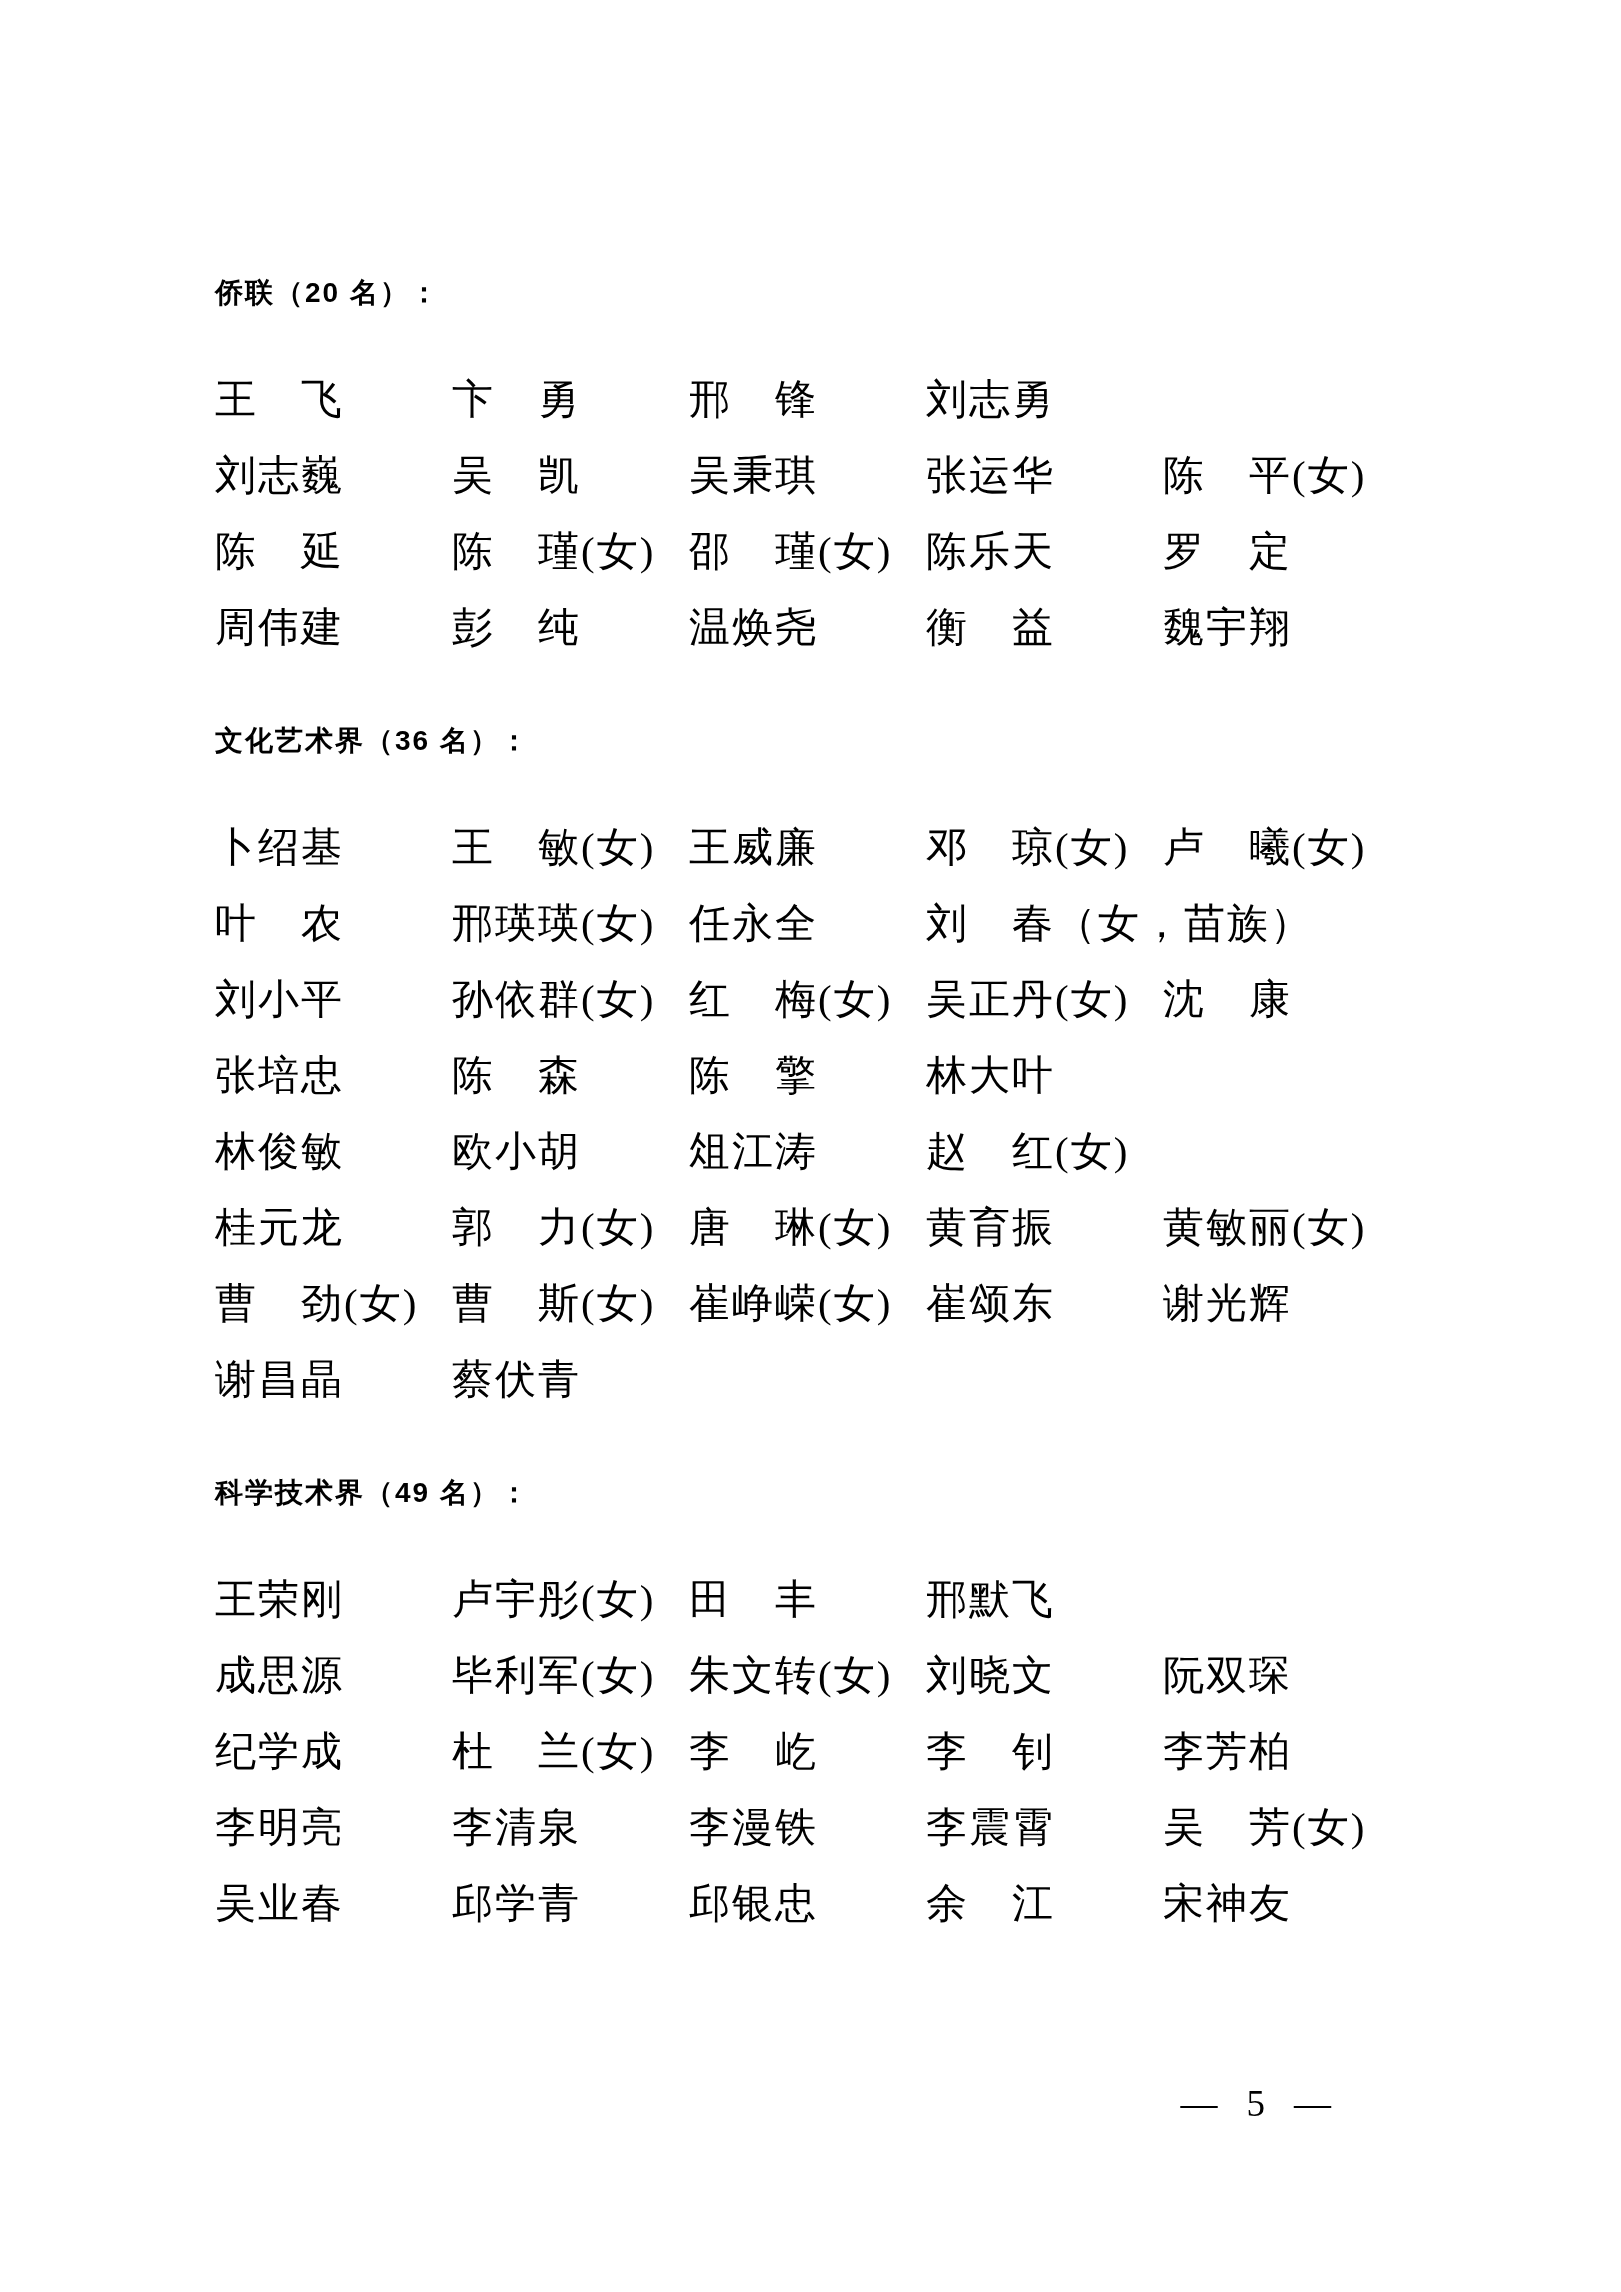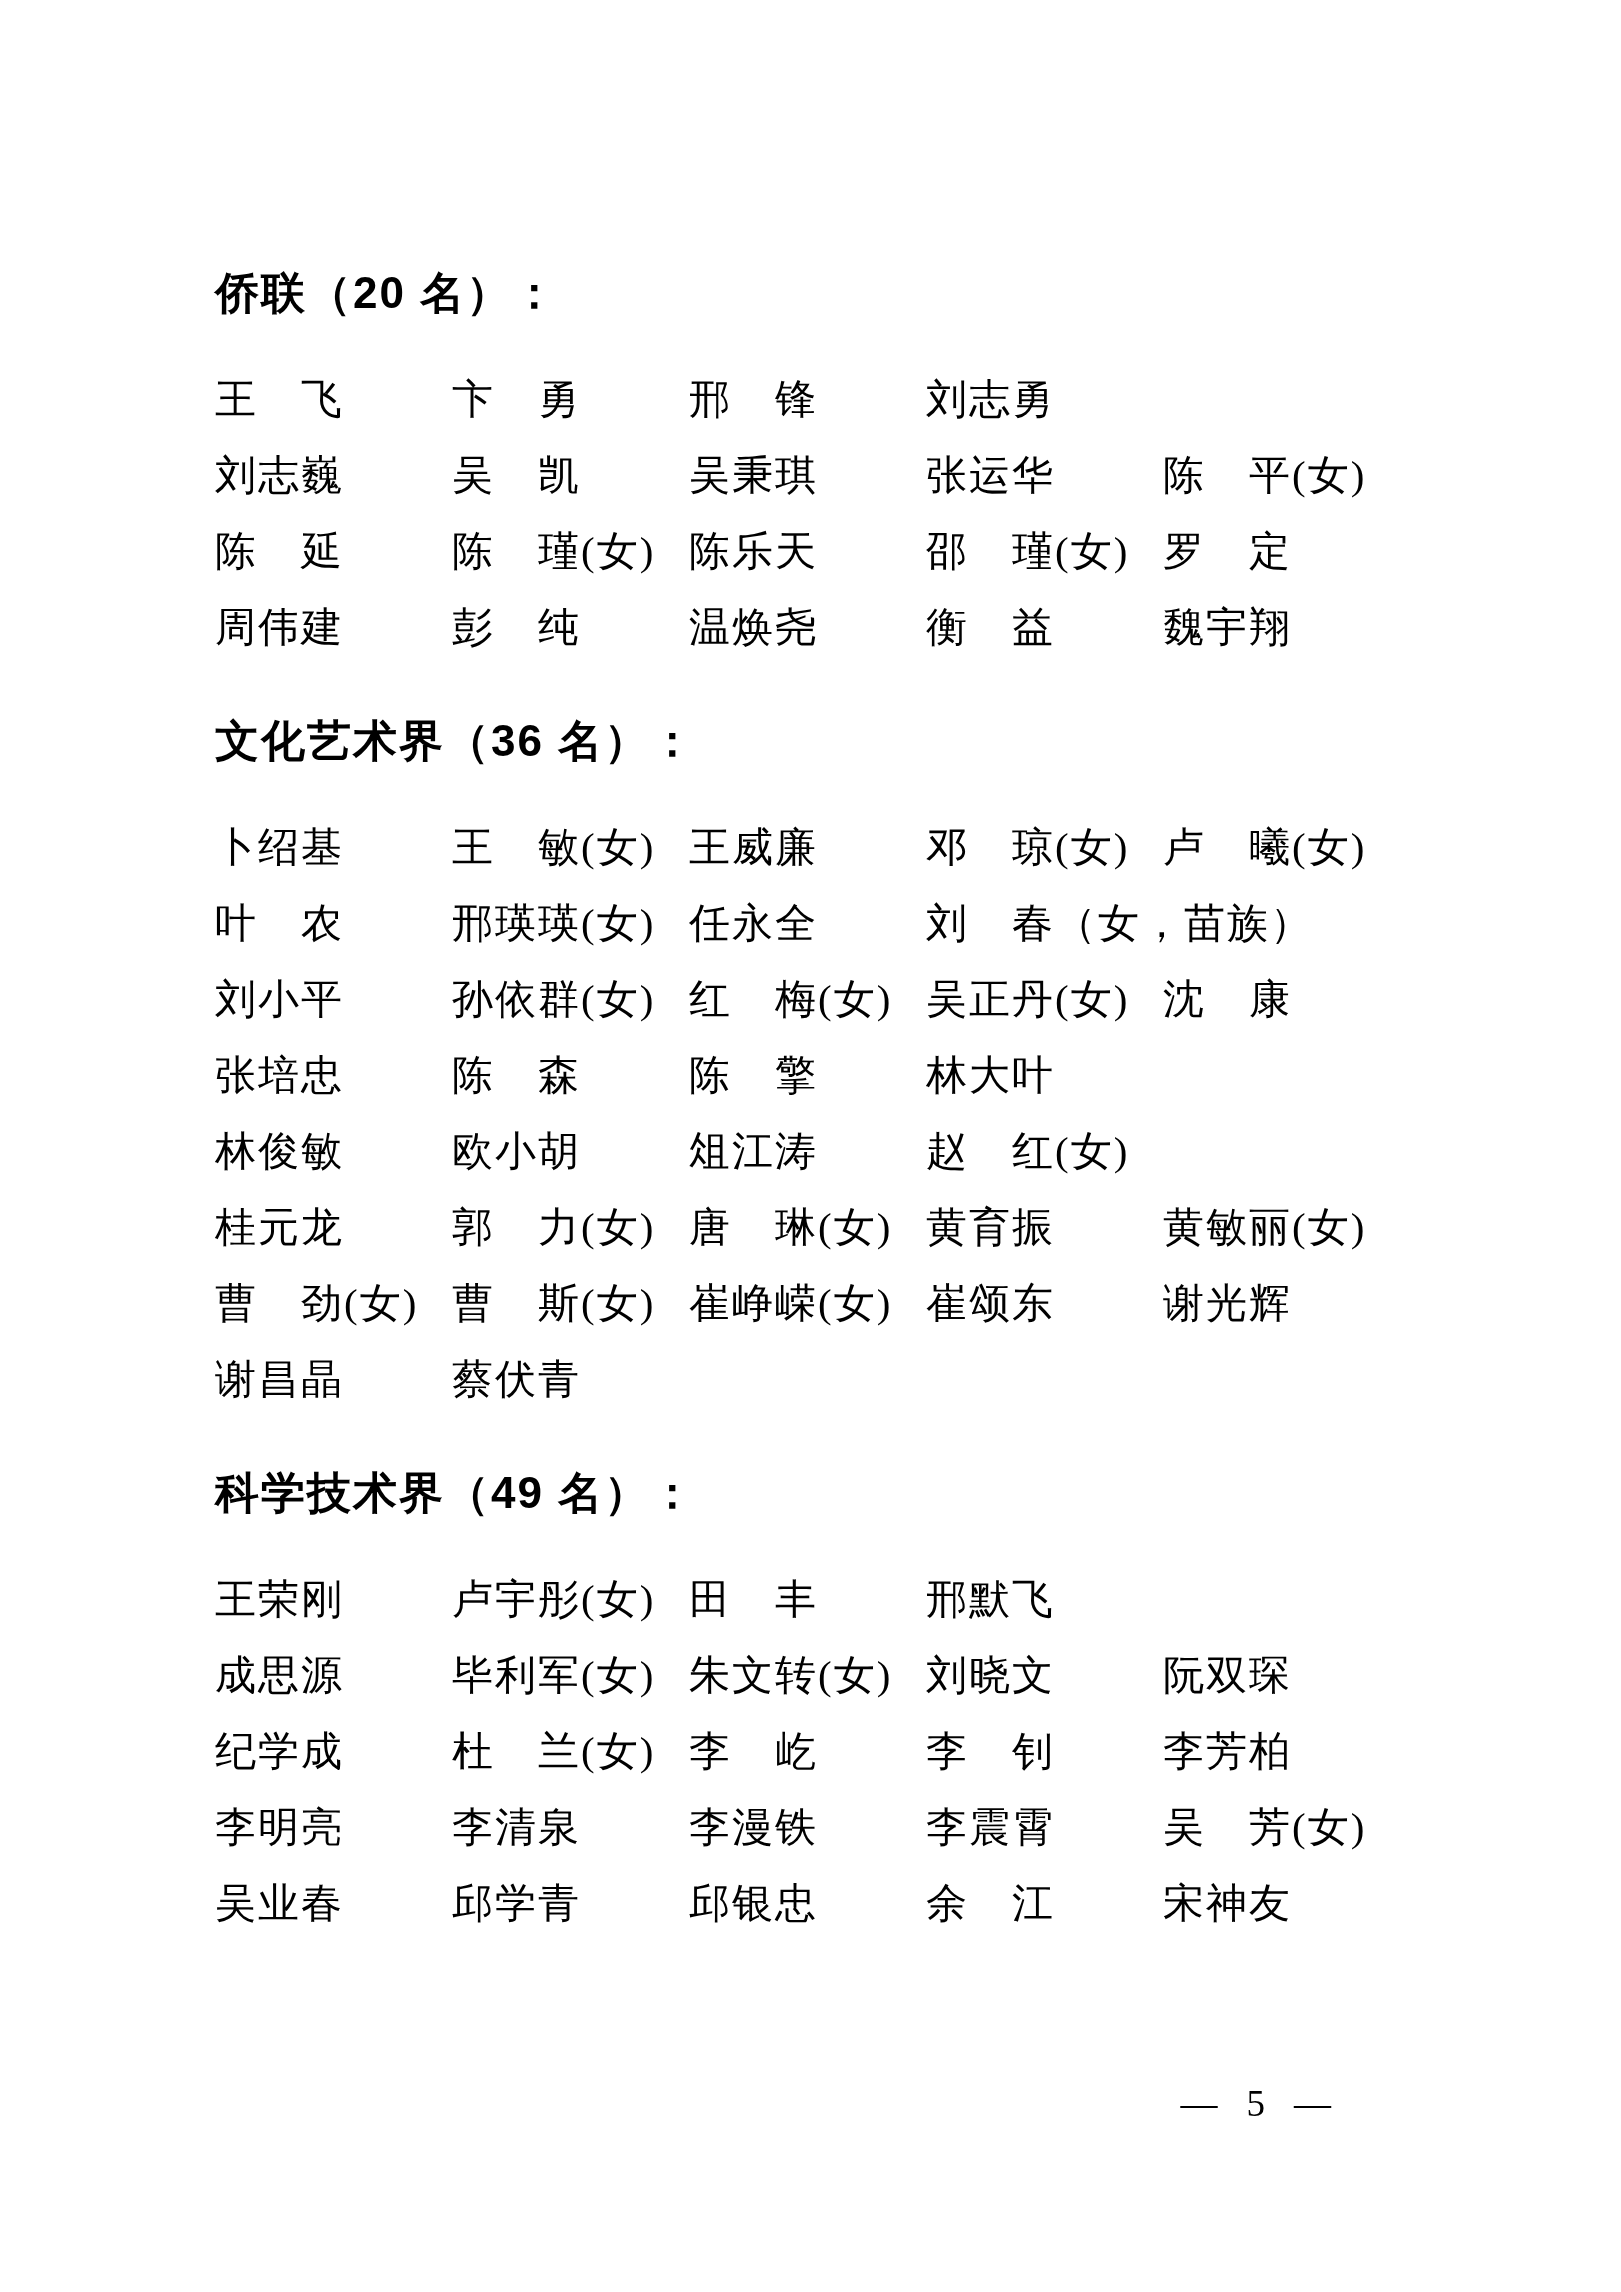--- a/index.html
+++ b/index.html
@@ -20,21 +20,21 @@
   .content {
     position: absolute;
     left: 215px;
     top: 263px;
     width: 1191px;
   }
   .doc-section { margin-top: 46px; }
   .doc-section:first-child { margin-top: 0; }
   .section-heading {
     font-family: "Liberation Sans", "DejaVu Sans", sans-serif;
-    font-size: 44px;
+    font-size: 28px;
     font-weight: 700;
     line-height: 59px;
     letter-spacing: 2px;
     color: #000000;
     margin-bottom: 39px;
     white-space: pre;
   }
   .name-row {
     display: grid;
     grid-template-columns: repeat(5, 237px);
@@ -74,22 +74,22 @@
         <div class="name-row">
           <span class="person-name">刘志巍</span>
           <span class="person-name">吴　凯</span>
           <span class="person-name">吴秉琪</span>
           <span class="person-name">张运华</span>
           <span class="person-name">陈　平(女)</span>
         </div>
         <div class="name-row">
           <span class="person-name">陈　延</span>
           <span class="person-name">陈　瑾(女)</span>
+          <span class="person-name">邵　瑾(女)</span>
           <span class="person-name">陈乐天</span>
-          <span class="person-name">邵　瑾(女)</span>
           <span class="person-name">罗　定</span>
         </div>
         <div class="name-row">
           <span class="person-name">周伟建</span>
           <span class="person-name">彭　纯</span>
           <span class="person-name">温焕尧</span>
           <span class="person-name">衡　益</span>
           <span class="person-name">魏宇翔</span>
         </div>
       </section>

